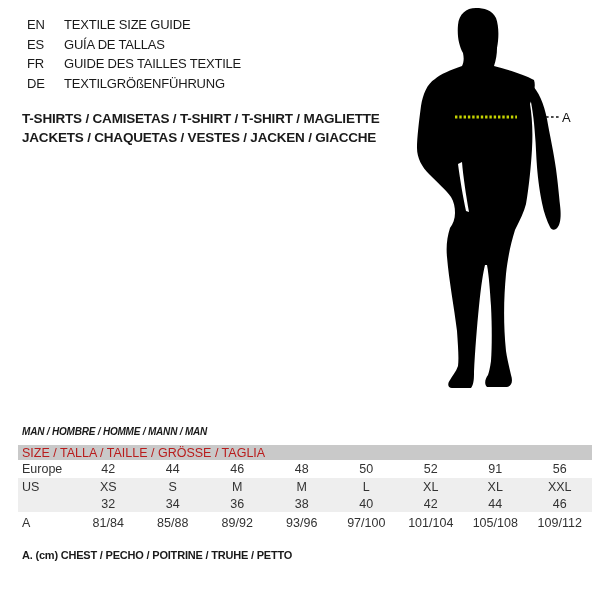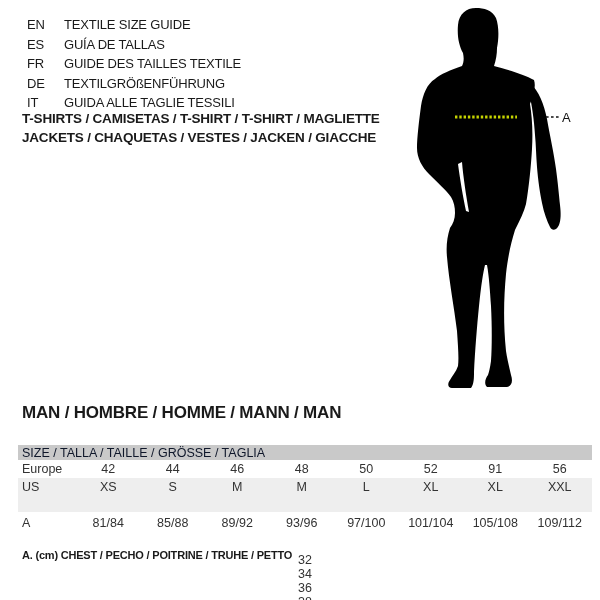--- a/index.html
+++ b/index.html
@@ -17,32 +17,32 @@
 
   
   .category-lines{left:22px;top:109px;}
   .category-line{font-size:13.5px;font-weight:700;line-height:19px;letter-spacing:-0.2px;white-space:nowrap;}
 
   
   .figure{left:395px;top:5px;width:180px;height:390px;}
   .figure svg{display:block;width:180px;height:390px;}
 
   
-  .section-title{left:22px;top:403px;font-size:17px;font-weight:700;letter-spacing:-0.2px;}
+  .section-title{left:22px;top:426px;font-size:10px;font-weight:700;letter-spacing:-0.2px;font-style:italic;}
 
   
   .size-table{left:18px;top:445px;width:574px;font-size:12.5px;color:#333;}
-  .t-head{height:15px;background:#c9c9c9;display:flex;align-items:center;padding-left:4px;box-sizing:border-box;color:#0f172a;}
+  .t-head{height:15px;background:#c9c9c9;display:flex;align-items:center;padding-left:4px;box-sizing:border-box;color:#b91c1c;}
   .t-row{display:flex;align-items:center;}
   .t-row.shaded{background:#eeeeee;}
   .row-label{flex:0 0 58px;padding-left:4px;box-sizing:border-box;}
   .cell{flex:1 1 0;text-align:center;}
   .h-europe{height:18px;}
   .h-us{height:17px;}
-  .h-num{height:17px;flex-direction:column;}
+  .h-num{height:17px;}
   .h-a{height:22px;}
 
   
   .footnote{left:22px;top:549px;font-size:11px;font-weight:700;letter-spacing:-0.2px;}
 </style>
 </head>
 <body>
 
 <div class="abs lang-list">
   <div class="lang-row">
@@ -53,24 +53,20 @@
     <span class="lang-code">ES</span>
     <span class="lang-label">GUÍA DE TALLAS</span>
   </div>
   <div class="lang-row">
     <span class="lang-code">FR</span>
     <span class="lang-label">GUIDE DES TAILLES TEXTILE</span>
   </div>
   <div class="lang-row">
     <span class="lang-code">DE</span>
     <span class="lang-label">TEXTILGRÖßENFÜHRUNG</span>
-  </div>
-  <div class="lang-row">
-    <span class="lang-code">IT</span>
-    <span class="lang-label">GUIDA ALLE TAGLIE TESSILI</span>
   </div>
 </div>
 
 <div class="abs category-lines">
   <div class="category-line">T-SHIRTS / CAMISETAS / T-SHIRT / T-SHIRT / MAGLIETTE</div>
   <div class="category-line">JACKETS / CHAQUETAS / VESTES / JACKEN / GIACCHE</div>
 </div>
 
 <div class="abs figure">
   <svg viewBox="0 0 180 390" xmlns="http://www.w3.org/2000/svg">

